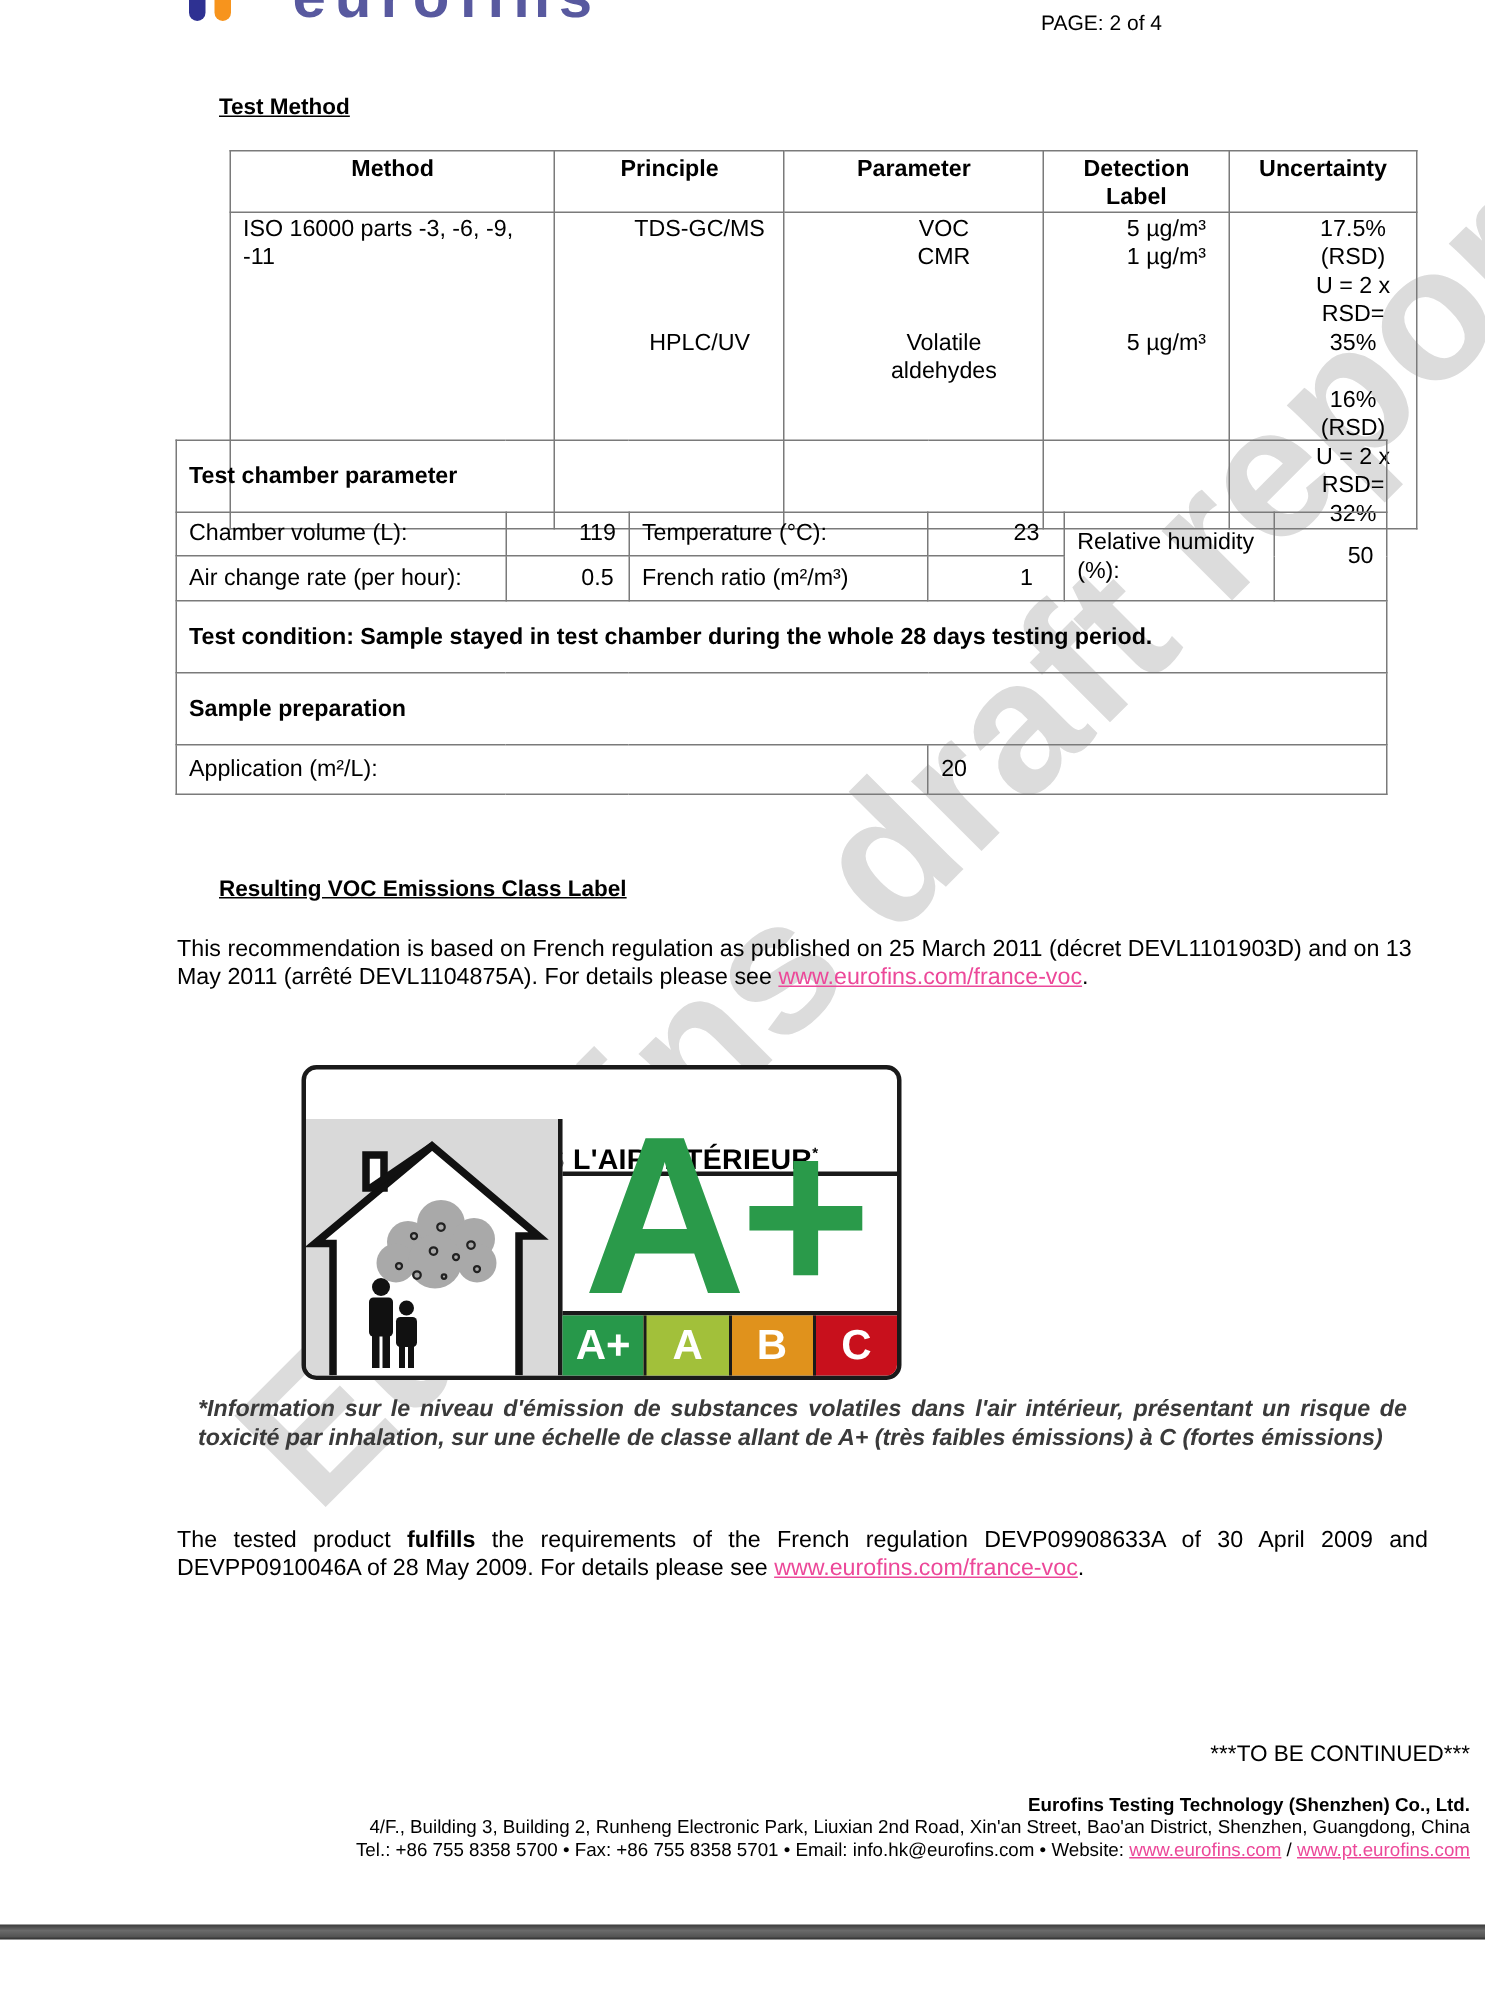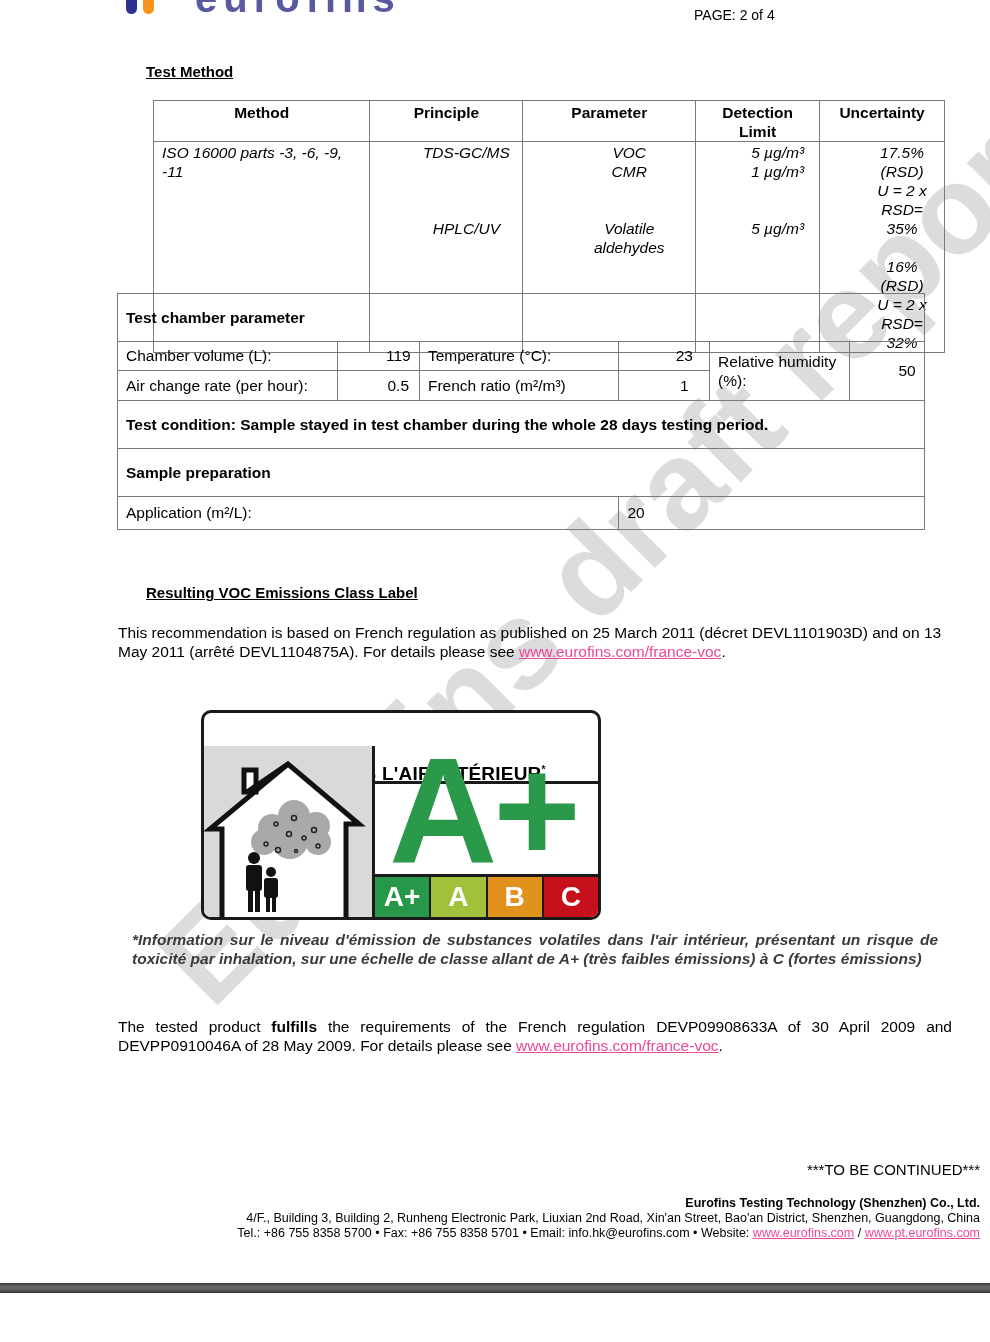--- a/index.html
+++ b/index.html
@@ -9,21 +9,21 @@
   .logo-dot { position:absolute; width:11px; height:14px; border-radius:0 0 6px 6px; }
   .logo-text { position:absolute; left:195px; top:-24px; font-size:40px; font-weight:bold; color:#3b3d8f; letter-spacing:6px; opacity:0.85; }
   .page-num { position:absolute; left:694px; top:7px; font-size:14px; }
   .section-title { position:absolute; left:118px; font-size:15px; font-weight:bold; text-decoration:underline;margin-left:28px; }
   
   table { border-collapse:collapse; position:absolute; font-size:15.5px; }
   td, th { border:1px solid #7a7a7a; padding:0 8px; vertical-align:top; }
   th { font-weight:bold; text-align:center; padding-top:2px; line-height:19px; }
   .t1 { left:117px; top:100px; width:792px;margin-left:36px; }
   .c { text-align:center;padding-left:48px; }
-  .tcell { line-height:19px; padding-top:1px;font-style:italic; }
+  .tcell { line-height:19px; padding-top:1px; }
   .boldrow td { font-weight:bold; vertical-align:middle; }
   .mid td { vertical-align:middle; }
   p.body { position:absolute; left:118px; width:834px; margin:0; font-size:15.5px; line-height:19px; }
   a { color:#ec4899; text-decoration:underline; }
   .note { position:absolute; left:132px; width:806px; margin:0; font-size:15.5px; line-height:19px;
           font-style:italic; font-weight:bold; color:#3a3a3a; text-align:justify; }
   .footer-line { position:absolute; left:0; width:980px; text-align:right; font-size:12.5px; line-height:15px; }
   .bar { position:absolute; left:0; top:1283px; width:990px; height:10px; background:linear-gradient(#3a3a3a,#6a6a6a 40%,#555 80%,#2b2b2b); }
   .watermark { position:absolute; left:20px; top:520px; font-size:125px; font-weight:bold; color:#d6d6d6;
                transform:rotate(-45deg); transform-origin:center; white-space:nowrap; opacity:0.85; pointer-events:none; width:1100px; }
@@ -59,21 +59,21 @@
       <col style="width:153px">
       <col style="width:173px">
       <col style="width:124px">
       <col style="width:125px">
     </colgroup>
   <tbody>
       <tr style="height:40px">
     <th>Method</th>
     <th>Principle</th>
     <th>Parameter</th>
-    <th>Detection Limit</th>
+    <th>Detection Label</th>
     <th>Uncertainty</th>
   </tr>
   <tr style="height:153px">
     <td class="tcell">ISO 16000 parts -3, -6, -9, -11</td>
     <td class="tcell c">
       <div>TDS-GC/MS</div>
       <div style="height:57px"></div>
       <div>HPLC/UV</div>
     </td>
     <td class="tcell c">

